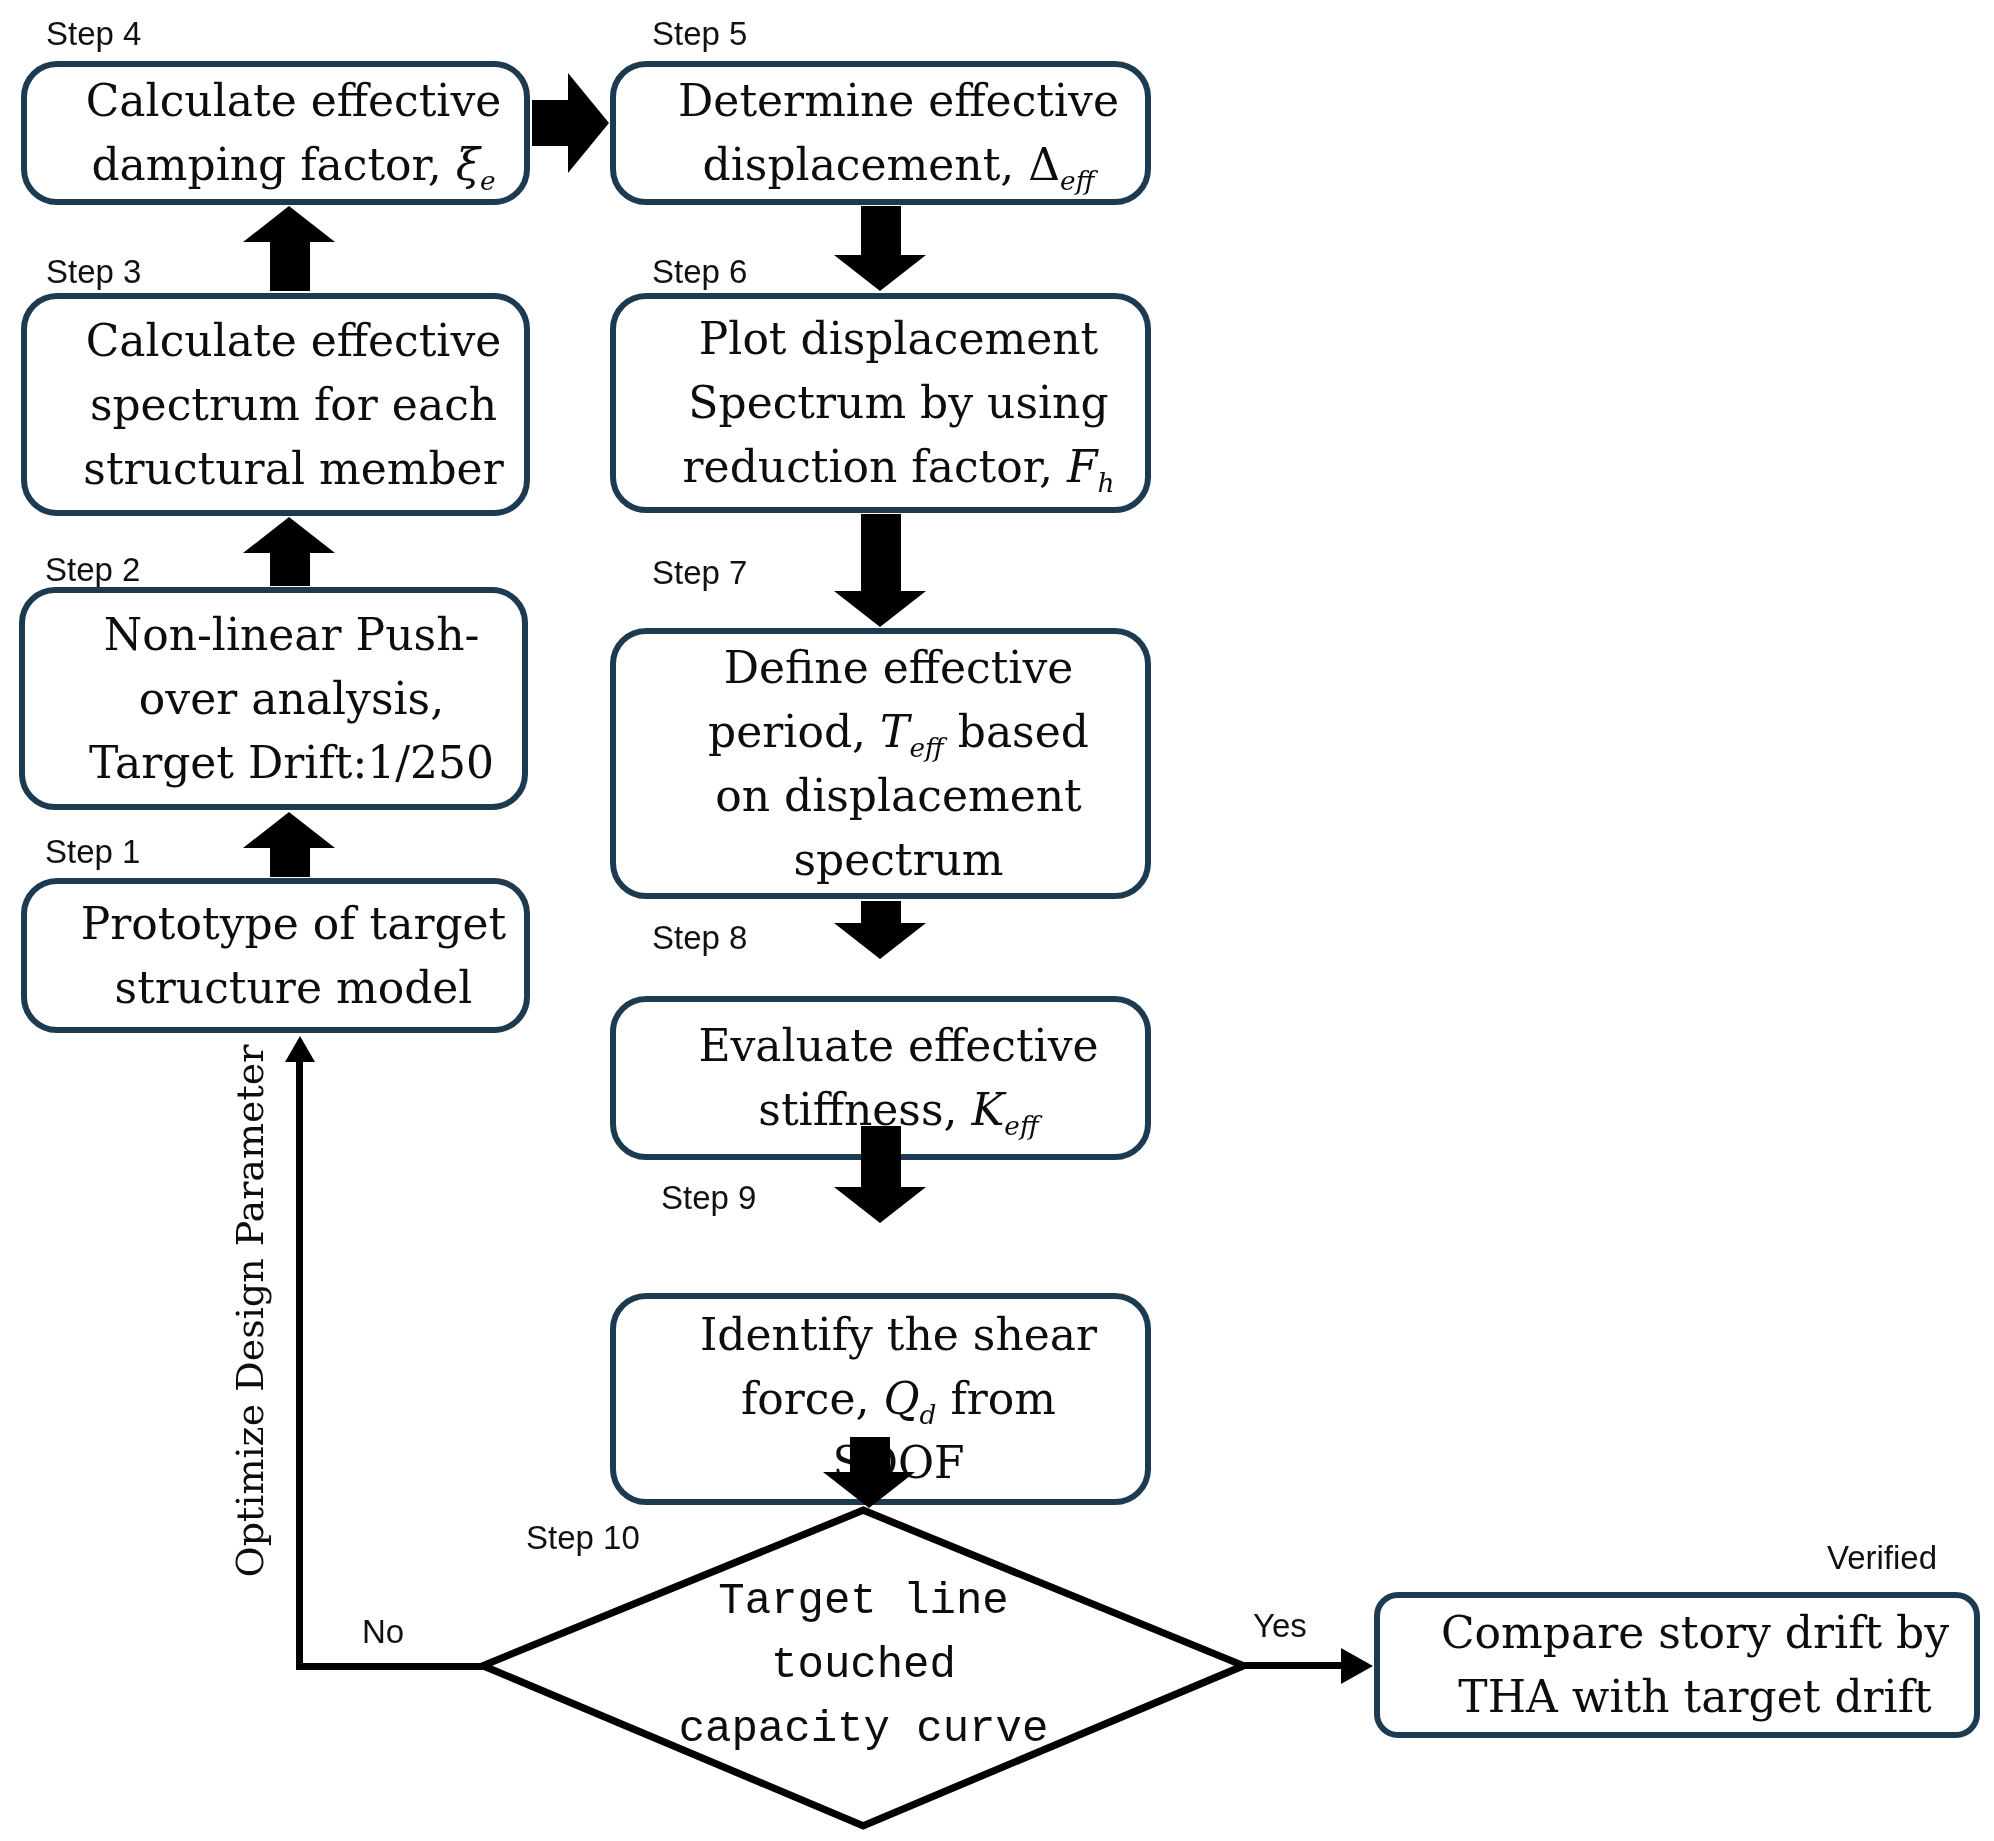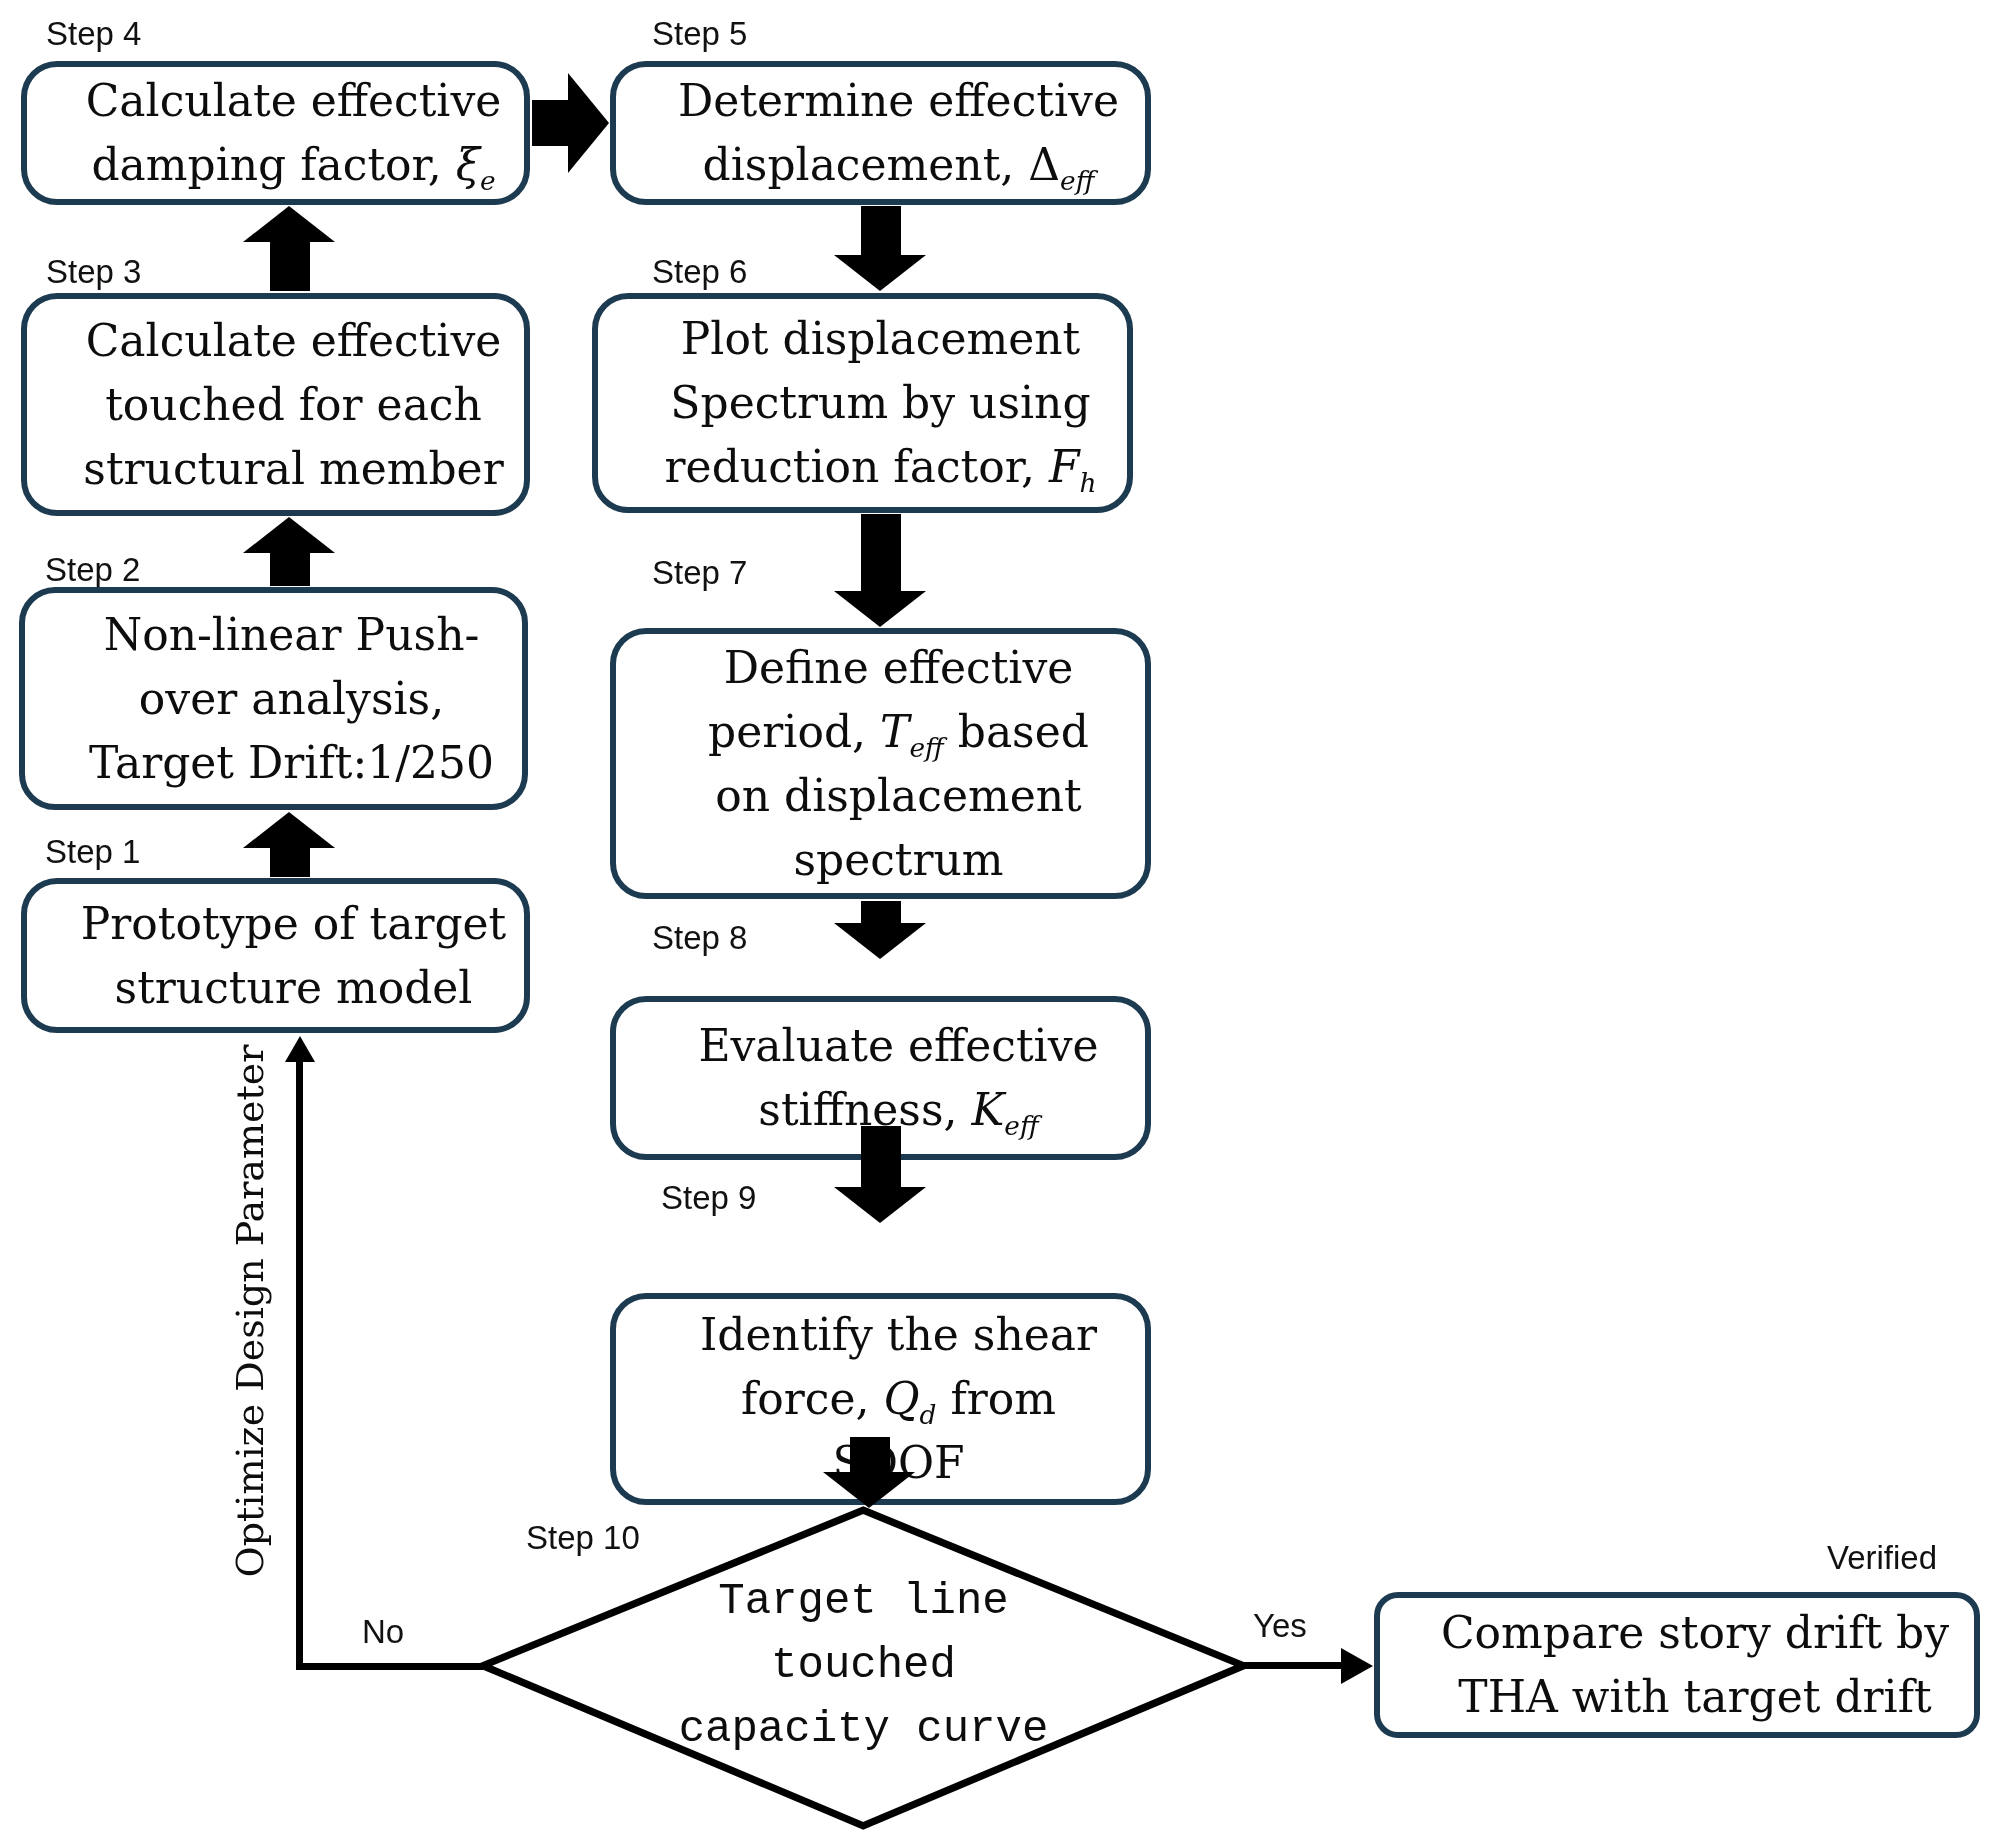--- a/index.html
+++ b/index.html
@@ -41,41 +41,41 @@
   <div class="slabel" style="left:661px;top:1179px">Step 9</div>
   <div class="slabel" style="left:526px;top:1519px">Step 10</div>
 
   <div class="box" style="left:21px;top:61px;width:509px;height:144px">
     <div><span>Calculate effective</span></div>
     <div><span>damping factor, </span><span class="sym">ξ</span><sub>e</sub></div>
   </div>
 
   <div class="box" style="left:21px;top:293px;width:509px;height:223px">
     <div>Calculate effective</div>
-    <div>touched for each</div>
+    <div>spectrum for each</div>
     <div>structural member</div>
   </div>
 
   <div class="box" style="left:19px;top:587px;width:509px;height:223px">
     <div>Non-linear Push-</div>
     <div>over analysis,</div>
     <div>Target Drift:1/250</div>
   </div>
 
   <div class="box" style="left:21px;top:878px;width:509px;height:155px">
     <div>Prototype of target</div>
     <div>structure model</div>
   </div>
 
   <div class="box" style="left:610px;top:61px;width:541px;height:144px">
     <div><span>Determine effective</span></div>
     <div><span>displacement, </span><span class="symu">Δ</span><sub>eff</sub></div>
   </div>
 
-  <div class="box" style="left:592px;top:293px;width:541px;height:220px">
+  <div class="box" style="left:610px;top:293px;width:541px;height:220px">
     <div>Plot displacement</div>
     <div>Spectrum by using</div>
     <div><span>reduction factor, </span><span class="sym">F</span><sub>h</sub></div>
   </div>
 
   <div class="box" style="left:610px;top:628px;width:541px;height:271px">
     <div>Define effective</div>
     <div><span>period, </span><span class="sym">T</span><sub>eff</sub><span> based</span></div>
     <div>on displacement</div>
     <div>spectrum</div>

